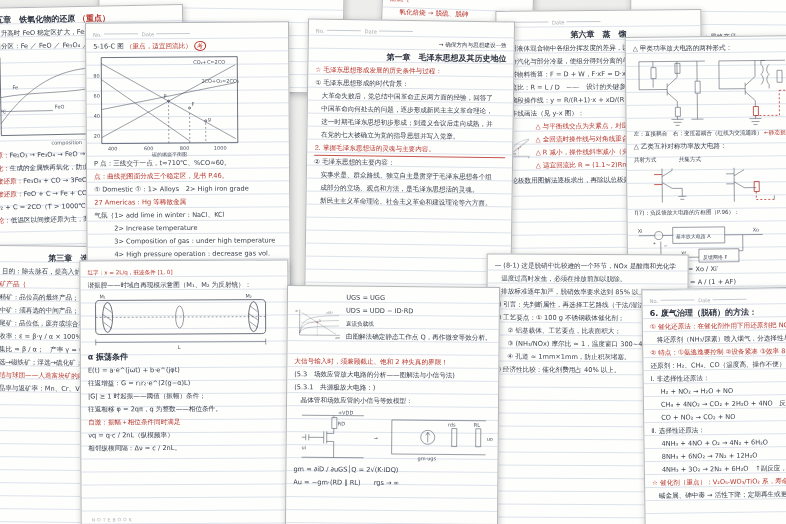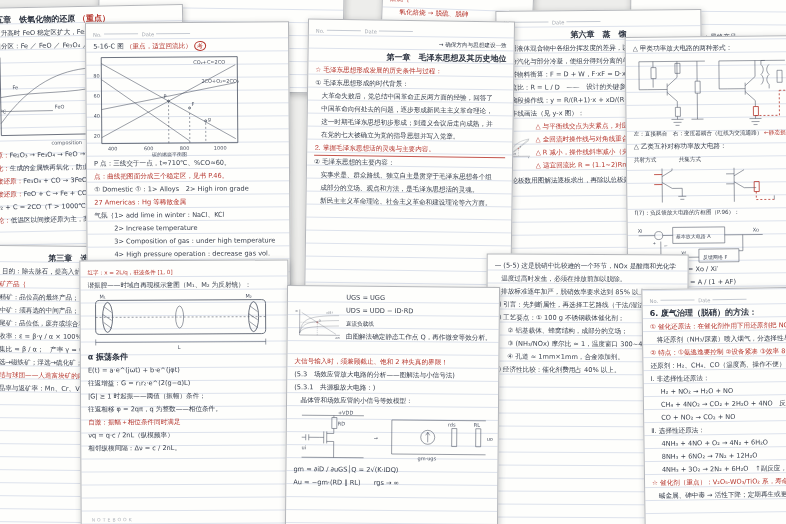--- a/index.html
+++ b/index.html
@@ -240,28 +240,28 @@
       <text class="stx" x="46" y="36">Xf</text>
       <text class="stx" x="17" y="25">＋</text>
       <text class="stx" x="29" y="28">−</text>
     </svg>
     <div class="ln">开环放大倍数：A = Xo ∕ Xi′</div>
     <div class="ln">闭环放大倍数：Af = A ∕ (1 + AF)</div>
     <div class="ln">深度负反馈时：Af ≈ 1 ∕ F，|1+AF|≫1</div>
   </section>
 
   <section class="pg" id="pg-m1">
-    <div class="ln">— (5-5) 这是脱硝中比较难的一个环节，NOx 是酸雨和光化学</div>
+    <div class="ln">— (8-1) 这是脱硝中比较难的一个环节，NOx 是酸雨和光化学</div>
     <div class="ln">　温度过高时发生，必须在排放前加以脱除。</div>
     <div class="ln">　排放标准逐年加严，脱硝效率要求达到 85% 以上。</div>
     <div class="ln">⑴ 引言：先判断属性，再选择工艺路线（干法∕湿法）。</div>
     <div class="ln">⑵ 工艺要点：① 100 g 不锈钢载体催化剂；</div>
-    <div class="ln">　　② 铝基载体、蜂窝结构，成部分的立场；</div>
+    <div class="ln">　　② 铝基载体、工艺要点，比表面积大；</div>
     <div class="ln">　　③ (NH₃/NOx) 摩尔比 ≈ 1，温度窗口 300~400℃；</div>
-    <div class="ln">　　④ 孔道 ≈ 1mm×1mm，合金添加剂。</div>
+    <div class="ln">　　④ 孔道 ≈ 1mm×1mm，防止积灰堵塞。</div>
     <div class="ln">⑶ 经济性比较：催化剂费用占 40% 以上。</div>
   </section>
 
   <section class="pg" id="pg-k">
     <div class="ln r sm">红字：x = 2L∕q，驻波条件 [1, 0]</div>
     <div class="ln">谐振腔——时域自再现模示意图（M₁、M₂ 为反射镜）：</div>
     <svg width="186" height="58" viewBox="0 0 186 58">
       <rect class="sk" x="8" y="8" width="170" height="34" rx="4"></rect>
       <ellipse class="sk" cx="20" cy="25" rx="5" ry="15"></ellipse>
       <path class="skt" d="M16 14 L24 20 M15 22 L24 28 M16 30 L24 36"></path>

